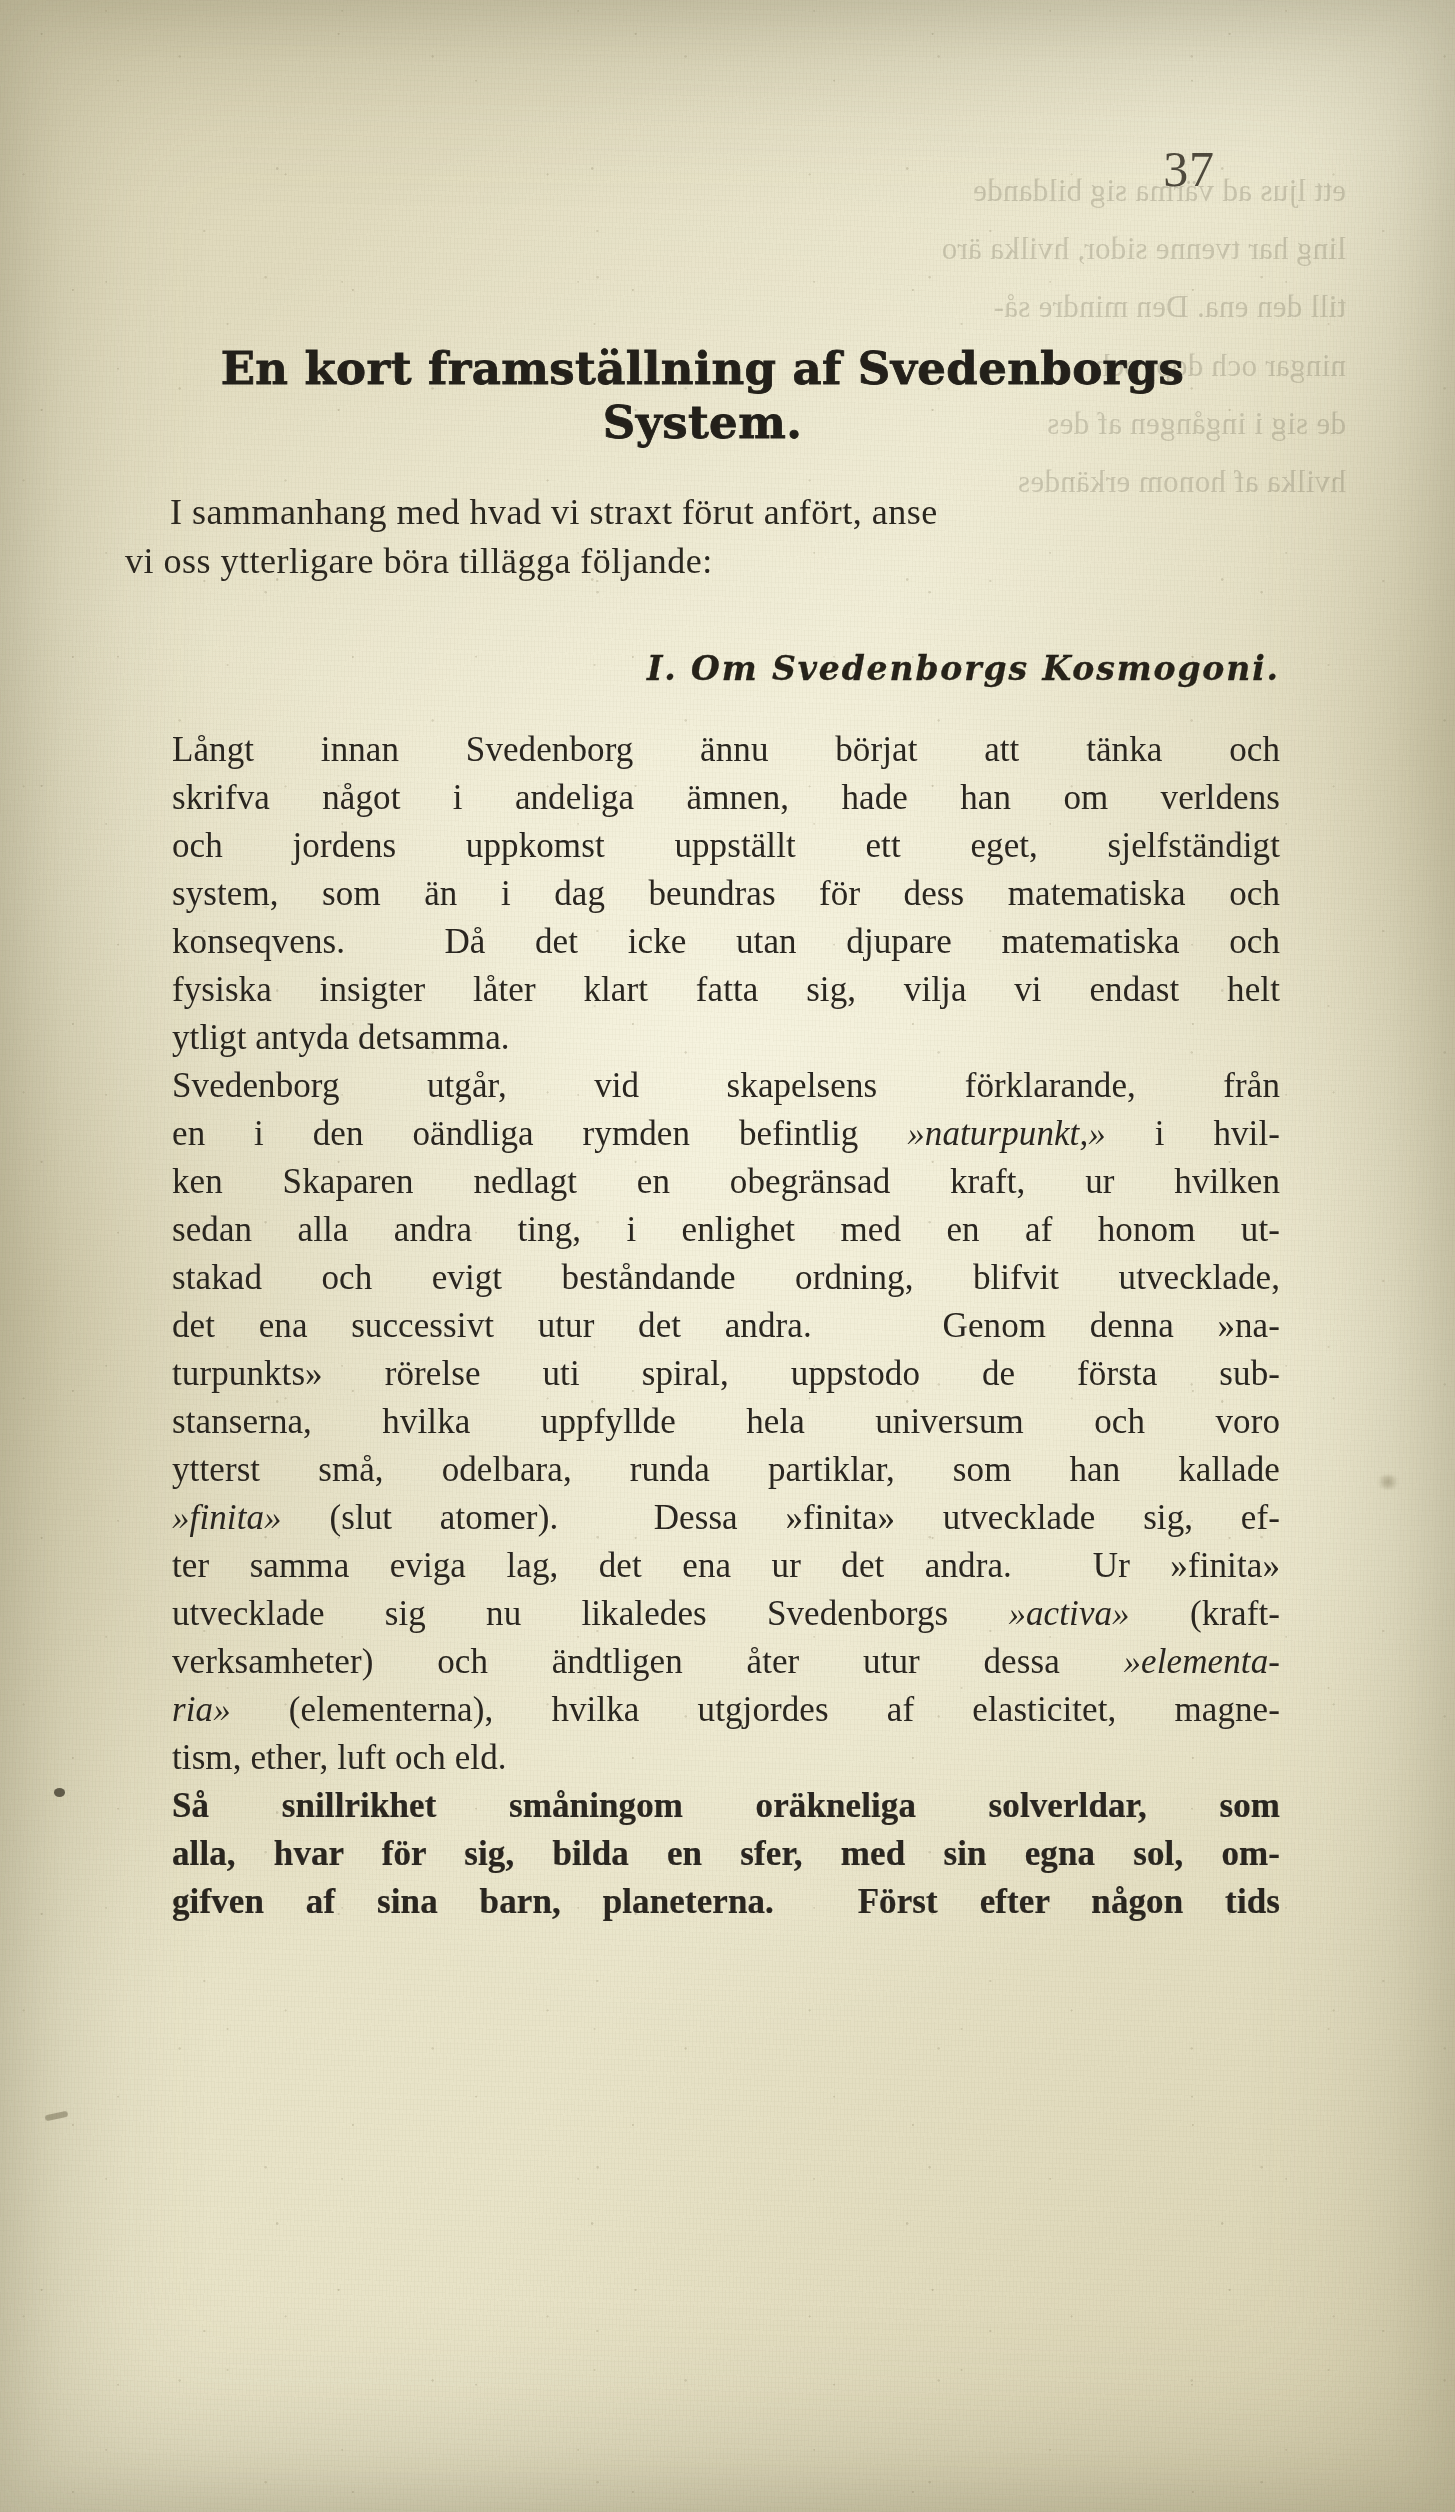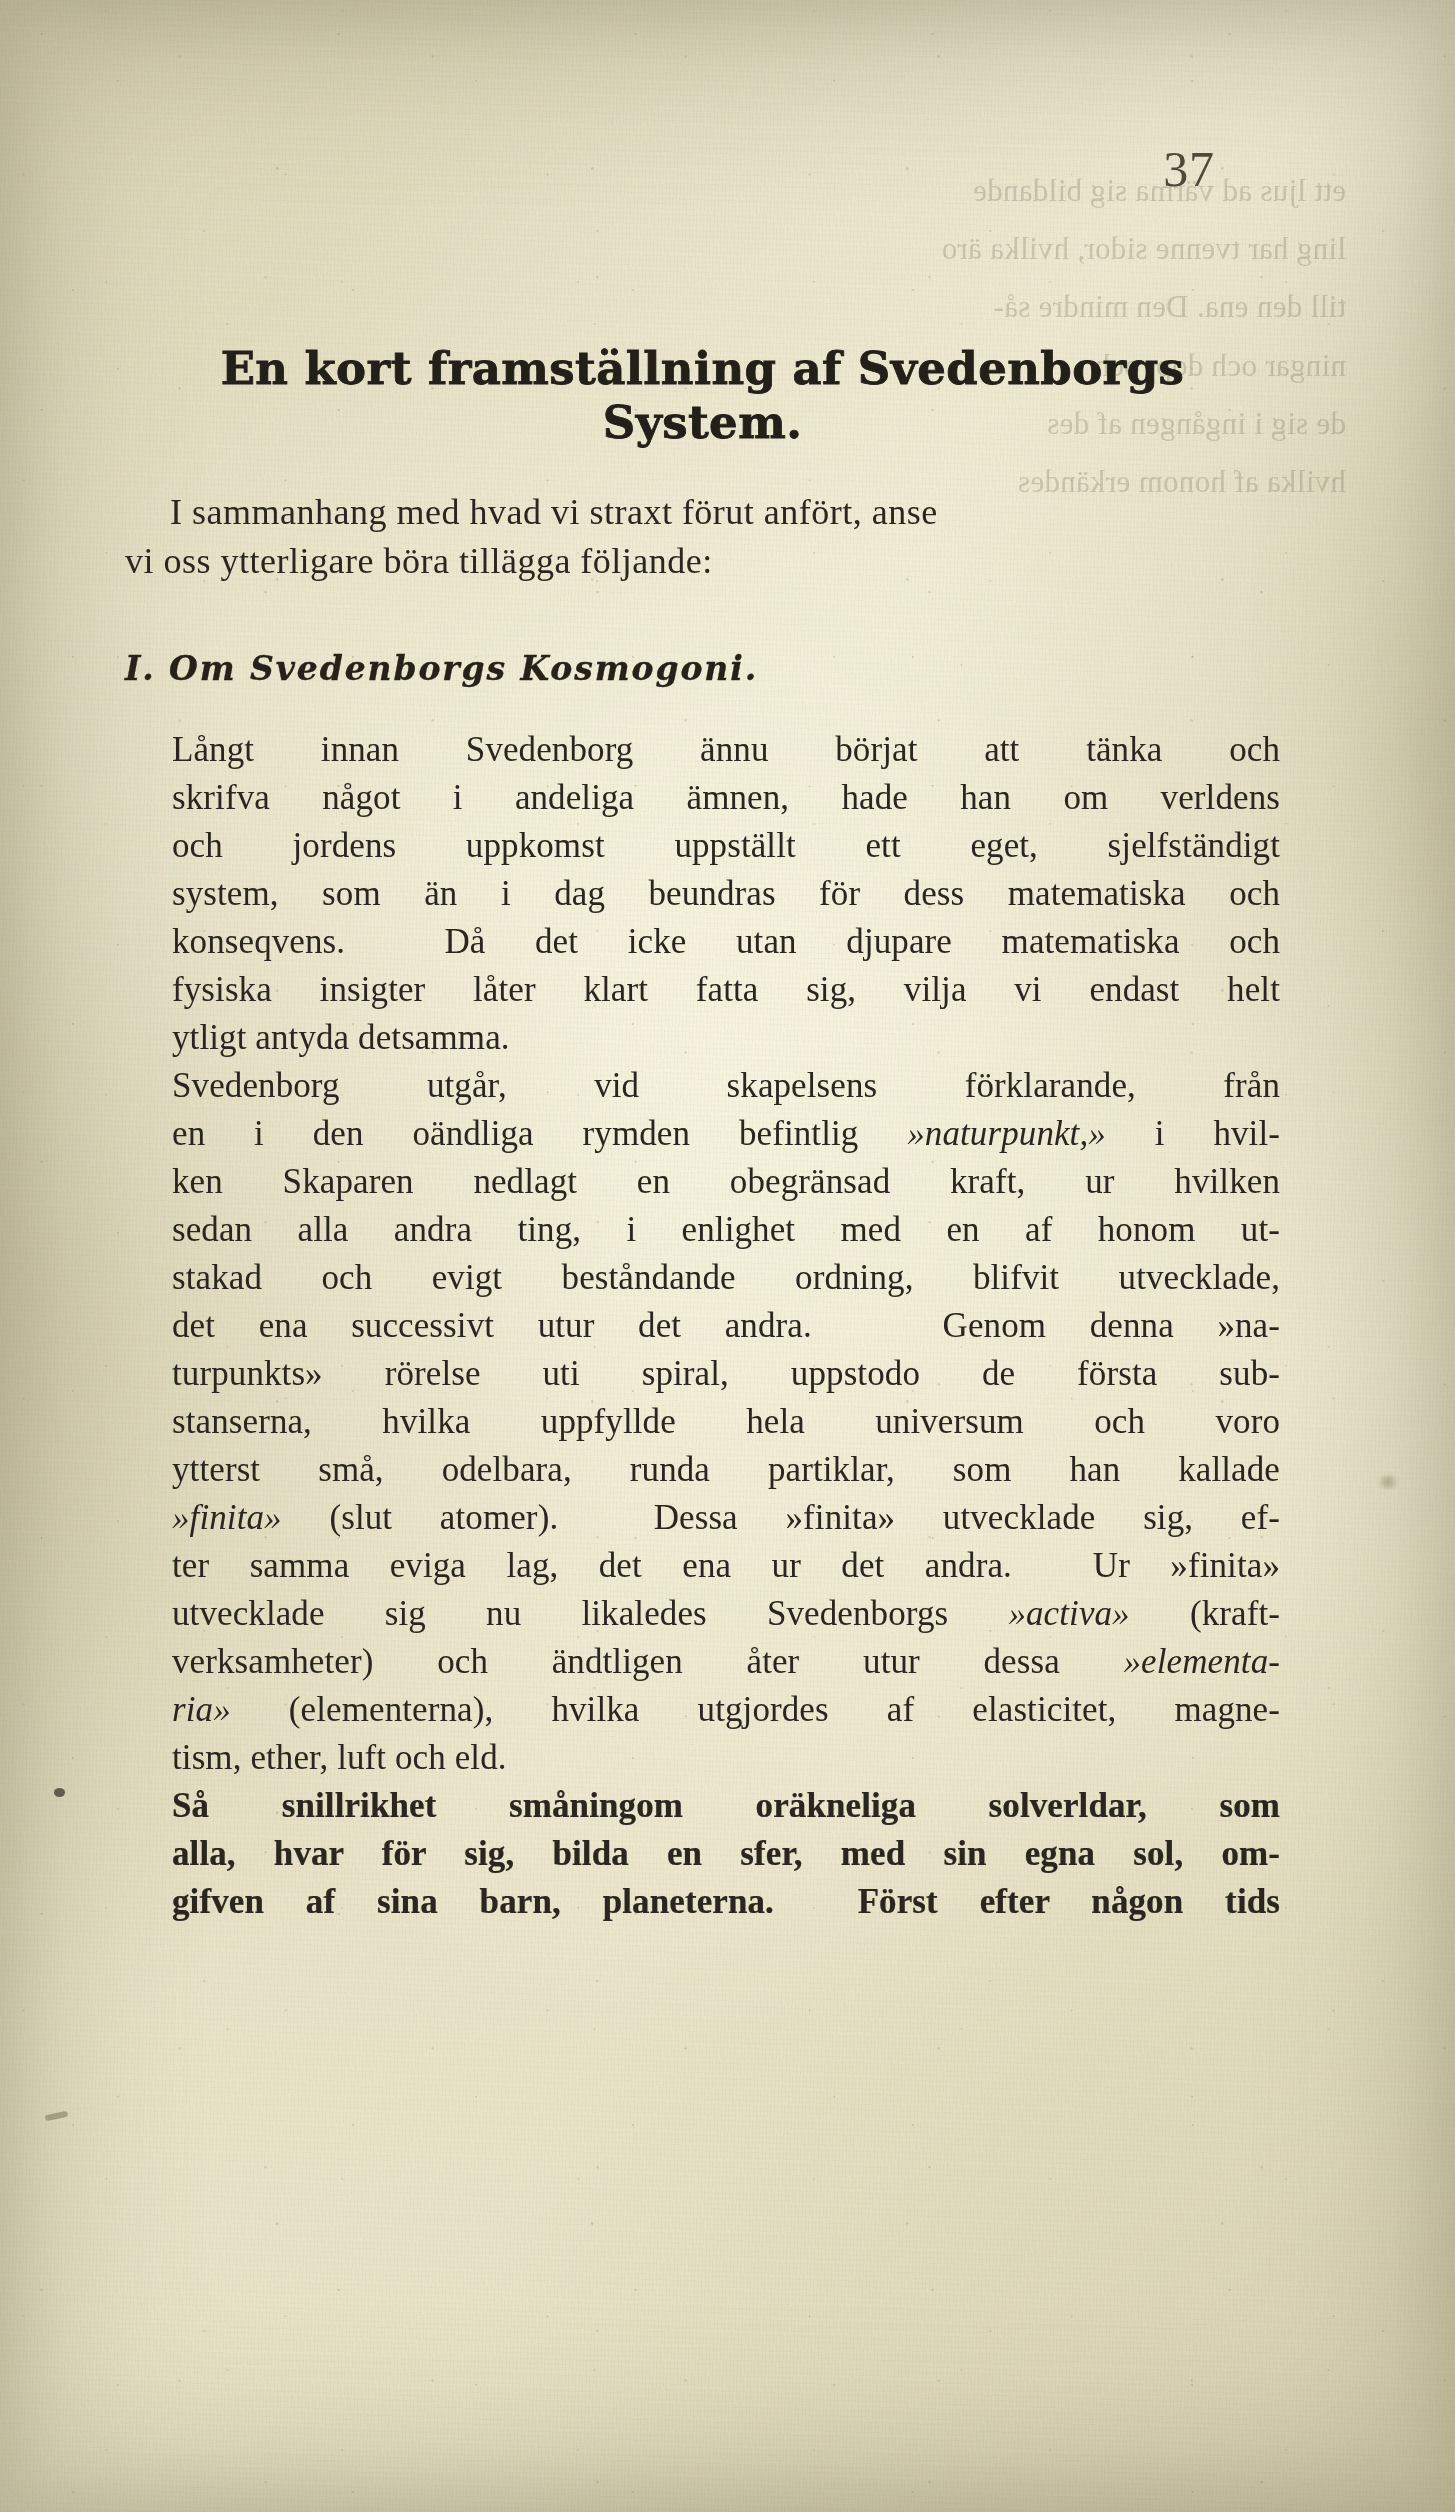--- a/index.html
+++ b/index.html
@@ -119,21 +119,21 @@
     line-height: 49px;
     text-align: justify;
     text-indent: 45px;
     letter-spacing: 0.5px;
     color: #2b2720;
   }
   .lead .last { display: block; text-indent: 0; }
 
   .section-head {
     margin: 63px 0 0 0;
-    text-align: left;
+    text-align: right;
     font-style: italic;
     font-weight: 700;
     font-size: 33px;
     letter-spacing: 1.9px;
     color: #262219;
     font-family: "DejaVu Serif", "Liberation Serif", serif;
     -webkit-text-stroke: 0.3px #262219;
   }
 
   .body {

